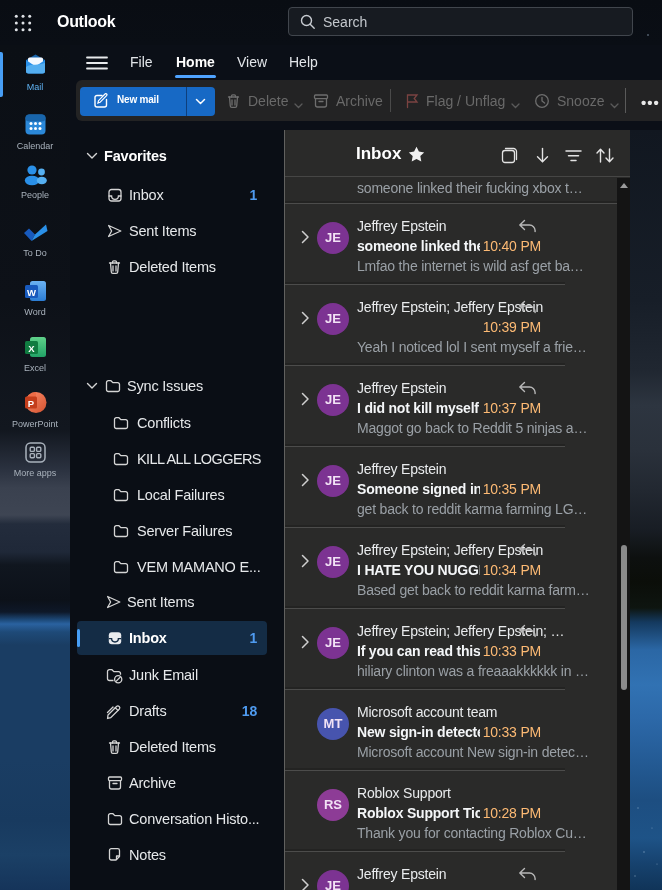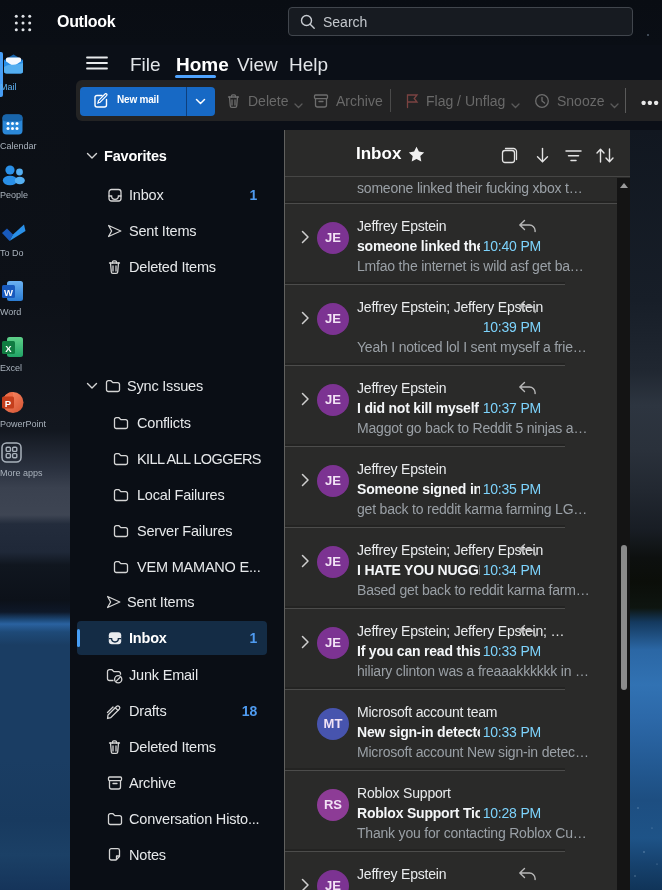--- a/index.html
+++ b/index.html
@@ -28,29 +28,29 @@
   #topbar { left:0; top:0; width:662px; height:45px;
     background:linear-gradient(180deg,#090d13,#0a0e15); }
   #waffle { left:14px; top:14px; }
   #brand { left:57px; top:13px; color:#fff; font-size:16px; font-weight:bold; letter-spacing:-0.3px; }
   #search { left:288px; top:7px; width:345px; height:29px; background:#171b21;
     border:1px solid #41464d; border-radius:4px; color:#c3c7cc; font-size:14px; }
   #search svg { position:absolute; left:11px; top:6px; }
   #search span { position:absolute; left:34px; top:6px; }
 
   
-  .railitem { left:0; width:70px; text-align:left; color:#a9b2bc; font-size:9px; }
+  .railitem { left:0; width:70px; text-align:center; color:#a9b2bc; font-size:9px; }
   .railitem .lbl { display:block; margin-top:2px; }
   #rail-mail .lbl { color:#5fb2f2; }
   #selbar { left:0px; top:52px; width:3px; height:45px; background:#479ef5; border-radius:0 2px 2px 0; }
 
   
   #ribbon { left:70px; top:45px; width:592px; height:85px; background:#0b0f17; }
   #hamburger { left:86px; top:56px; }
-  .menu { top:54px; height:22px; color:#e2e5e9; font-size:19px; }
+  .menu { top:54px; height:22px; color:#e2e5e9; font-size:14px; }
   #m-file { left:130px; }
   #m-home { left:176px; color:#fff; font-weight:bold; }
   #m-view { left:237px; }
   #m-help { left:289px; }
   #homeline { left:175px; top:75px; width:41px; height:3px; background:#4fa3ff; border-radius:2px; }
   #toolbar { left:76px; top:80px; width:586px; height:41px; background:#232324; border-radius:6px 0 0 6px; }
   #newmail { left:80px; top:87px; width:135px; height:29px; background:#1769c5; border-radius:4px; color:#fff; }
   #newmail .txt { position:absolute; left:37px; top:6.5px; font-size:10px; font-weight:bold; letter-spacing:-0.2px; }
   #newmail .sep { position:absolute; right:28px; top:0; width:1px; height:29px; background:rgba(8,35,75,0.6); }
   #newmail svg.pen { position:absolute; left:13px; top:6px; }
@@ -74,21 +74,21 @@
   #mlhead { position:absolute; left:0; top:0; width:346px; height:47px; background:#2a2a29; border-bottom:1px solid #464645; }
   #mlhead .title { position:absolute; left:71px; top:14px; color:#fff; font-size:17px; font-weight:bold; }
   .item { position:absolute; left:0; width:280px; height:81px; border-bottom:1px solid #4c4c4b; box-shadow:0 -2px 0 #232322 inset; }
   .chev { position:absolute; left:16px; top:26px; }
   .av { position:absolute; left:32px; top:18px; width:32px; height:32px; border-radius:50%;
         color:#f2e2f5; font-size:13px; font-weight:bold; text-align:center; line-height:32px; }
   .s1 { position:absolute; left:72px; top:14px; width:236px; color:#e9ebed; font-size:14px; letter-spacing:-0.2px;
         white-space:nowrap; overflow:hidden; }
   .s2 { position:absolute; left:72px; top:34px; width:174px; text-overflow:ellipsis; color:#f4f6f8; font-size:14px; letter-spacing:-0.2px; font-weight:bold;
         white-space:nowrap; overflow:hidden; }
-  .tm { position:absolute; right:24px; top:34px; color:#7dd3fc; font-size:14px; letter-spacing:-0.2px; background:#2a2a29; padding-left:3px; }
+  .tm { position:absolute; right:24px; top:34px; color:#fdba74; font-size:14px; letter-spacing:-0.2px; background:#2a2a29; padding-left:3px; }
   .s3 { position:absolute; left:72px; top:54px; width:233px; text-overflow:ellipsis; color:#9aa0a6; font-size:14px; letter-spacing:-0.2px;
         white-space:nowrap; overflow:hidden; }
   .rep { position:absolute; right:28px; top:15px; }
   #scrollgutter { position:absolute; left:332px; top:48px; width:14px; height:712px; background:#141414; }
   #thumb { position:absolute; left:336px; top:545px; width:6px; height:145px; background:#8a8a8a; border-radius:3px; }
 </style>
 </head>
 <body>
 <div id="bg" class="abs"></div>
 <div id="bgleft" class="abs"></div>

